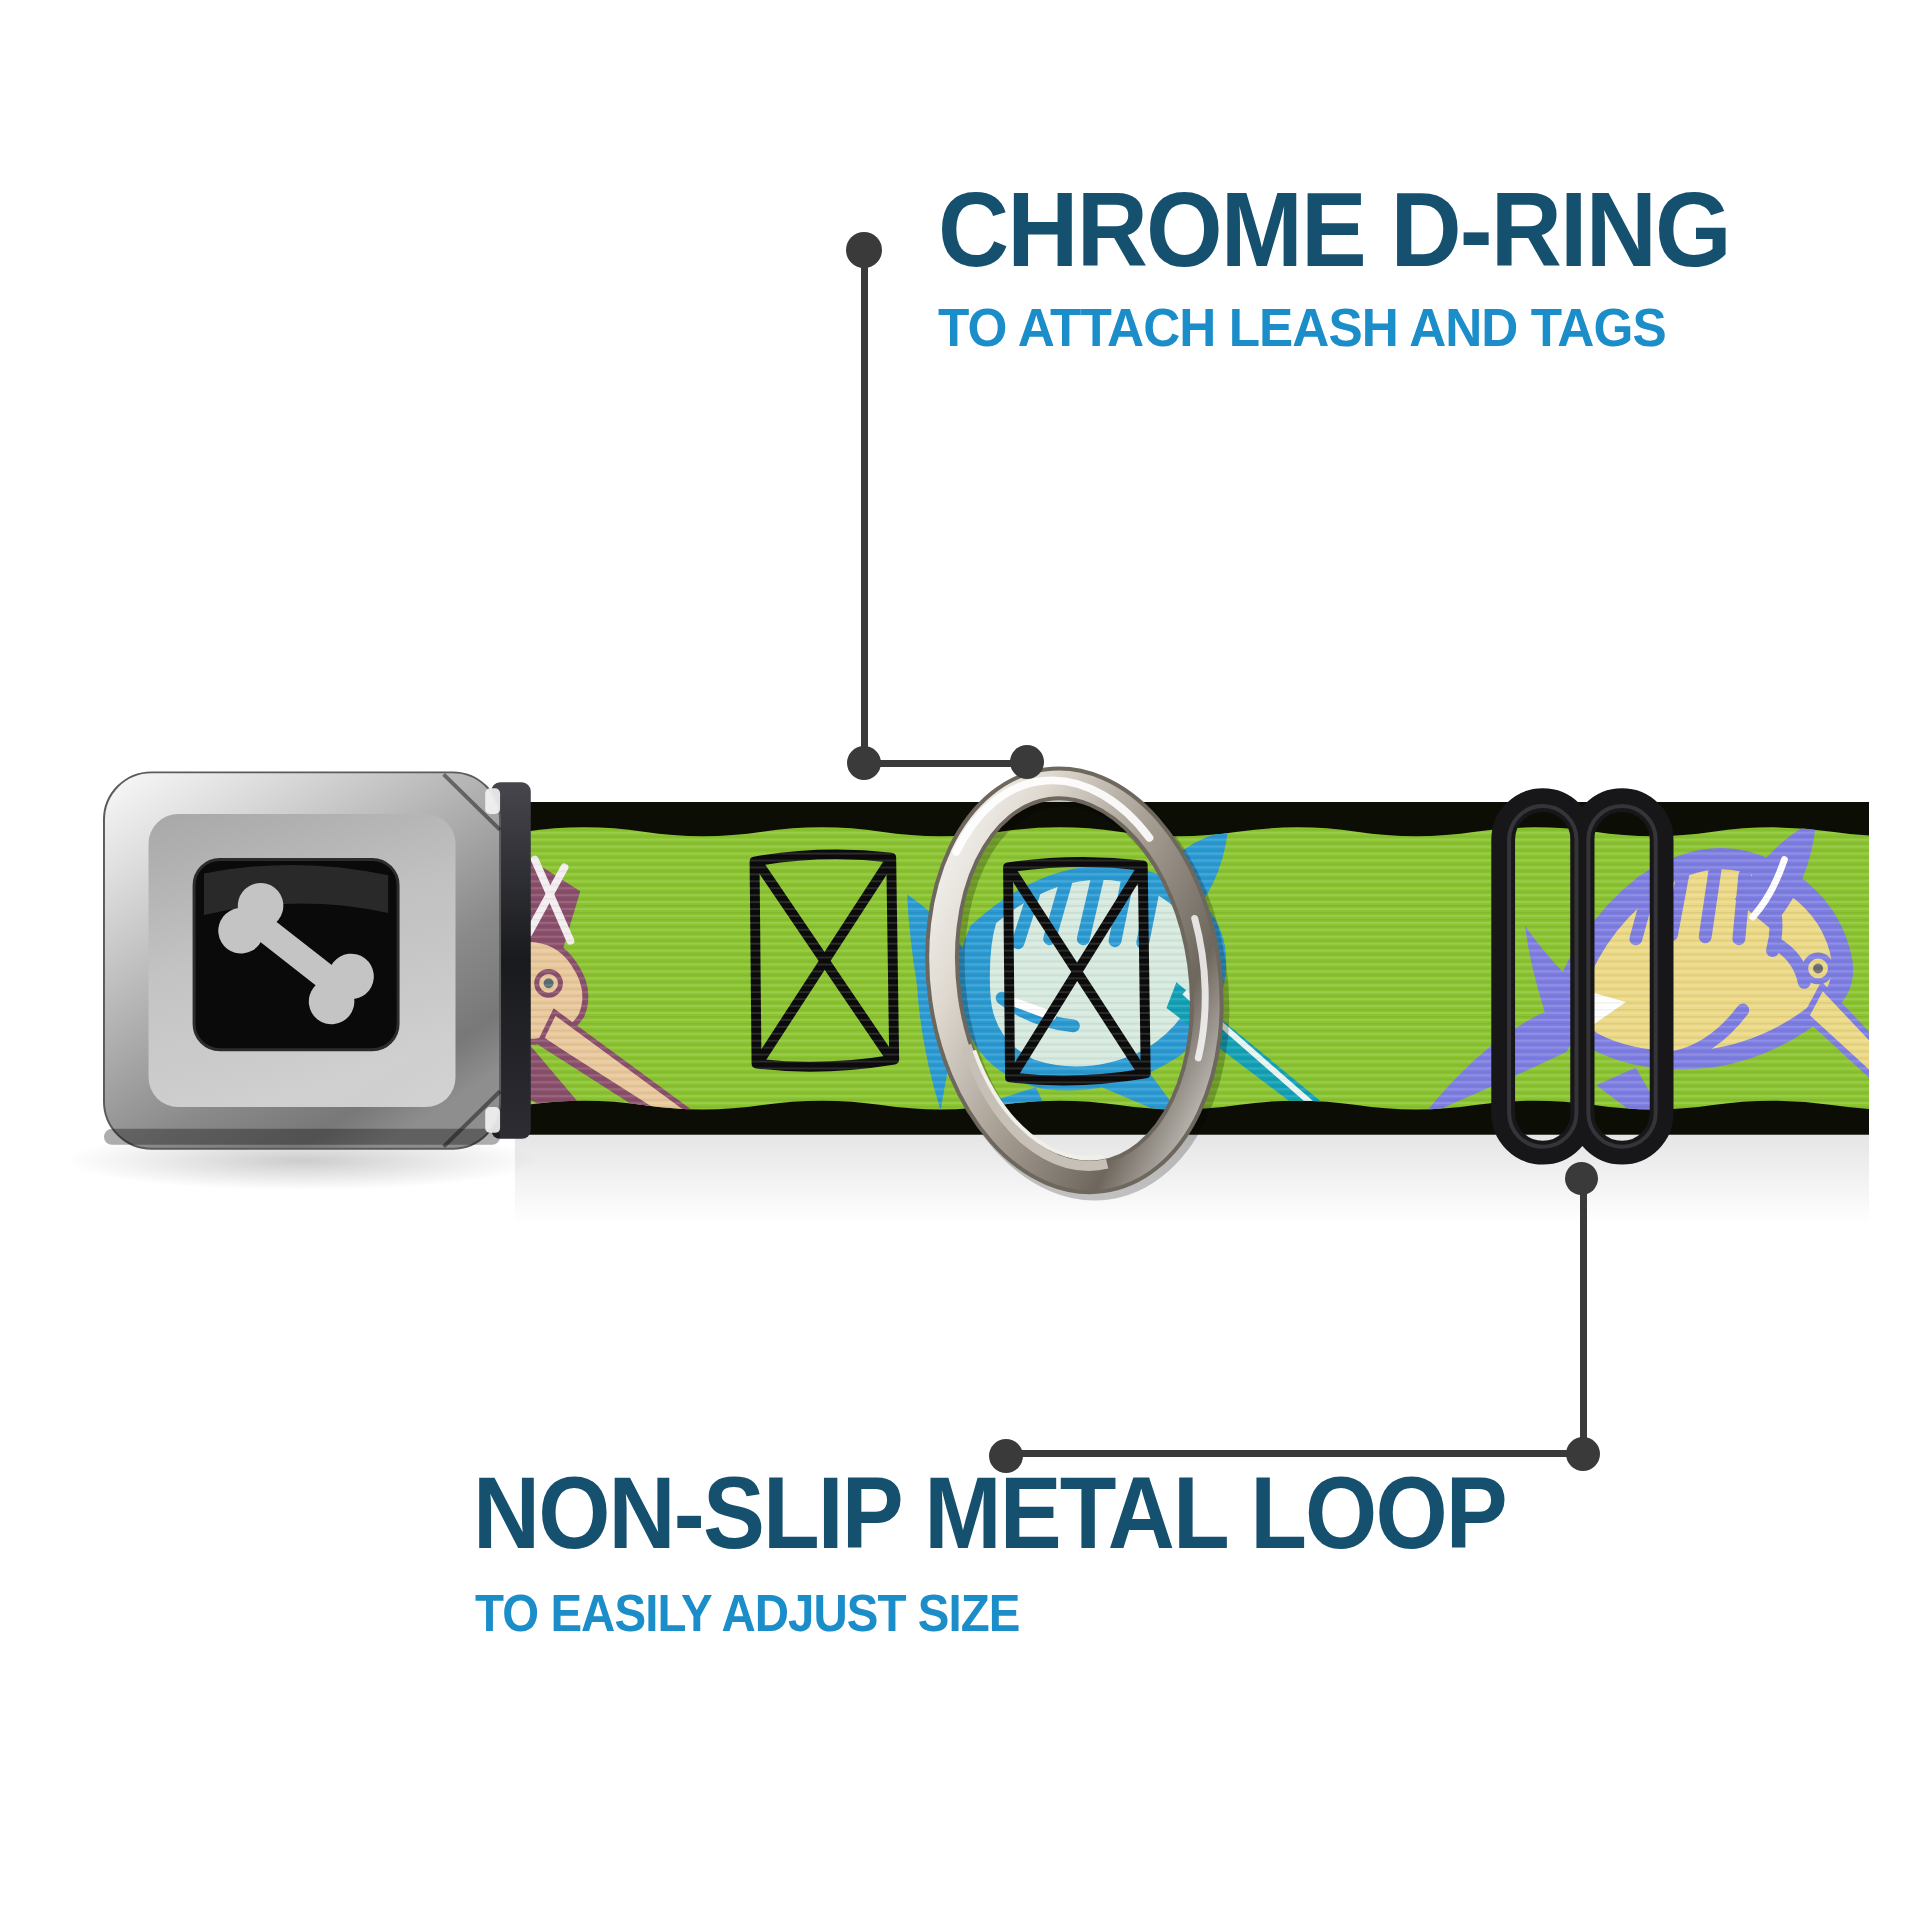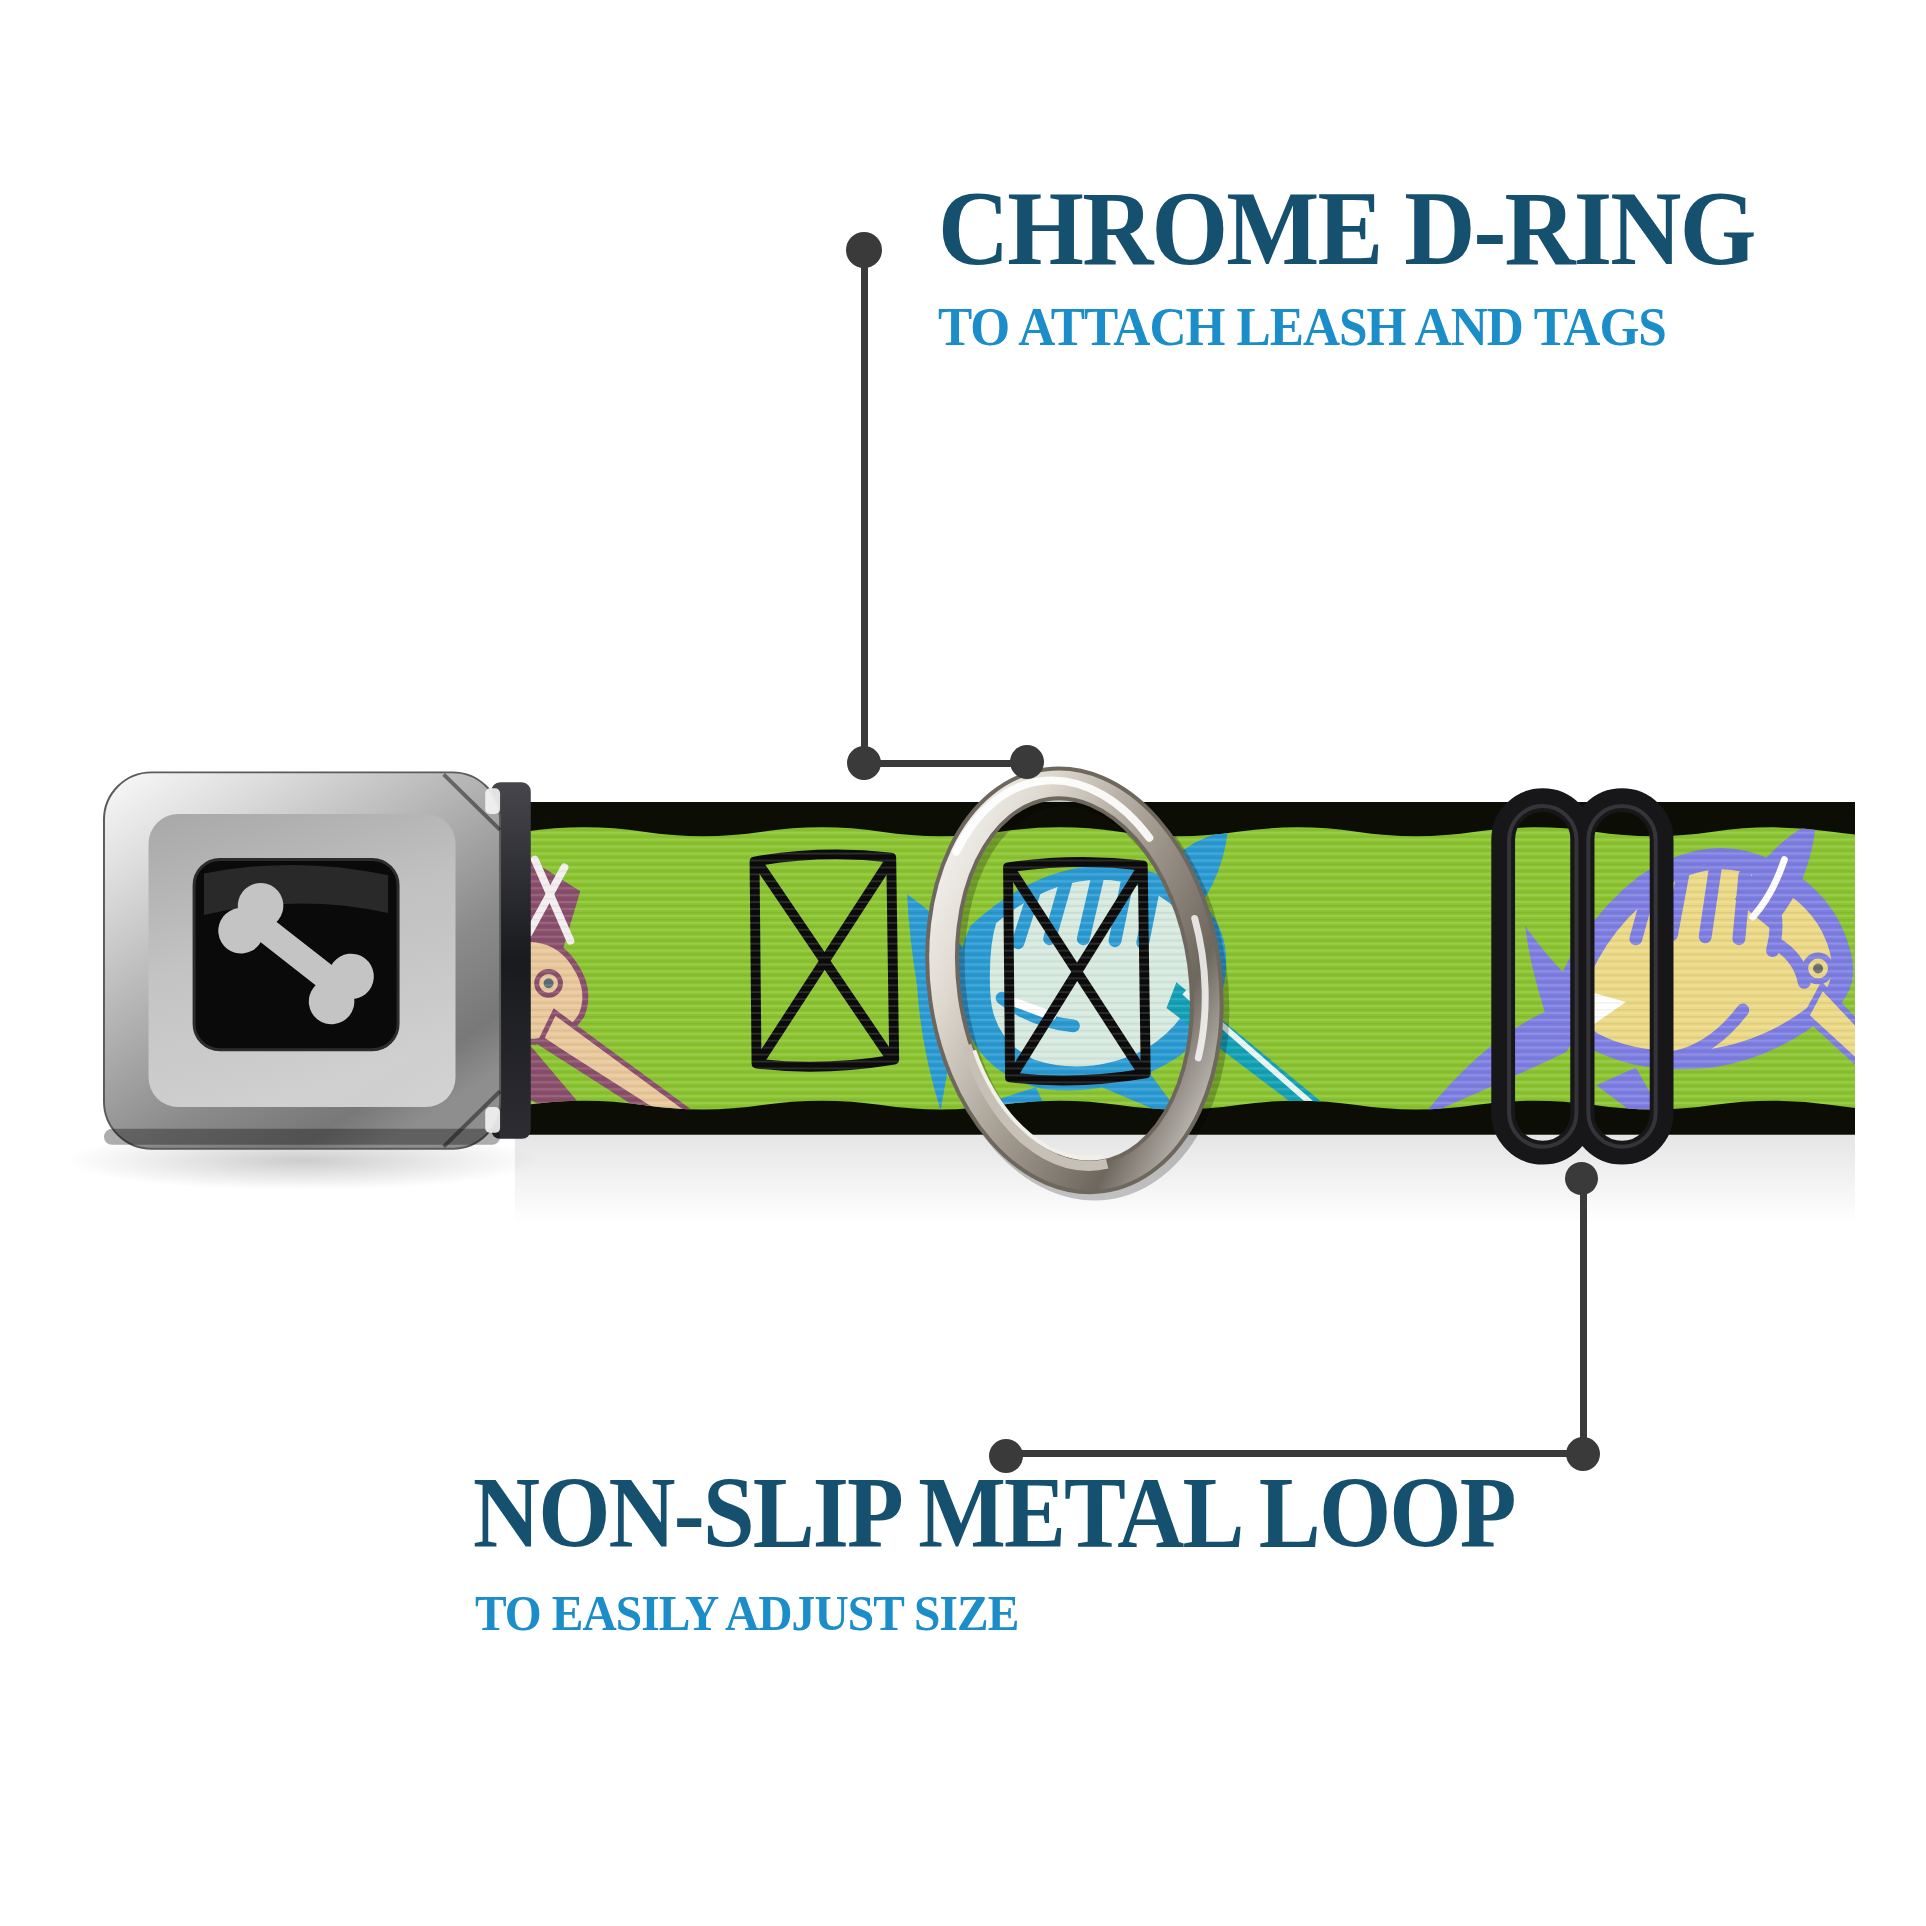--- a/index.html
+++ b/index.html
@@ -1,18 +1,19 @@
 <!DOCTYPE html>
 <html><head>
 <meta charset="utf-8">
 <style>
   html,body{margin:0;padding:0;background:#ffffff;}
   .canvas{
     position:relative;width:1855px;height:1927px;background:#ffffff;overflow:hidden;
-    font-family:Liberation Serif, serif;
+    font-family:Liberation Sans, sans-serif;
+    padding-left:14px;
   }
   .belt-svg{position:absolute;left:0;top:0;width:1927px;height:1927px;}
   .callout-title{
     position:absolute;font-weight:bold;color:#15506e;white-space:nowrap;
     transform-origin:0 0;line-height:1;letter-spacing:-2px;
   }
   .callout-sub{
     position:absolute;font-weight:bold;color:#1b8dc8;white-space:nowrap;
     transform-origin:0 0;line-height:1;letter-spacing:-1px;
   }

